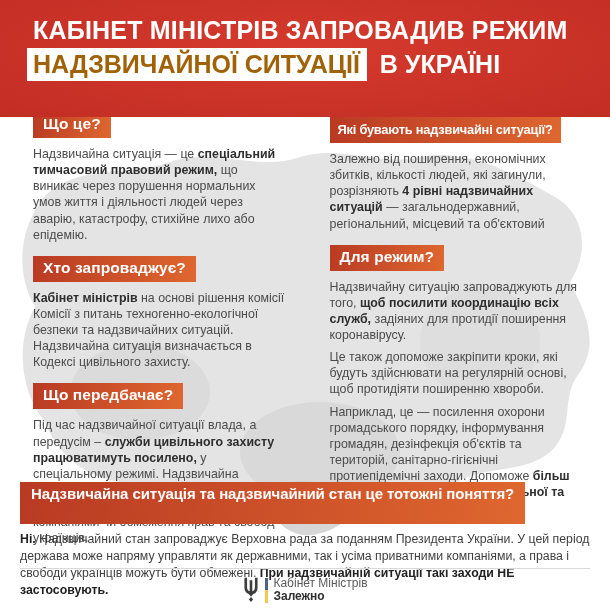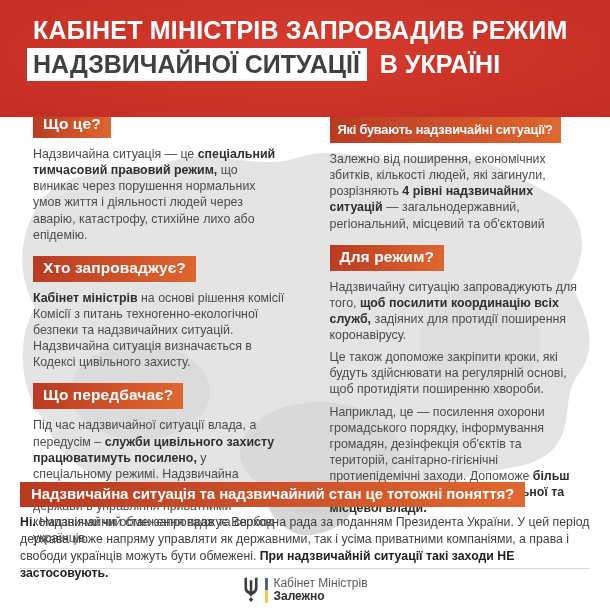--- a/index.html
+++ b/index.html
@@ -13,21 +13,21 @@
   .header{
     position:absolute;top:0;left:0;width:610px;height:117px;z-index:2;
     background:radial-gradient(ellipse at 50% 42%,#d63a2d 0%,#c22d24 100%);
     box-sizing:border-box;padding:15px 0 0 33px;
   }
   .header-line1{
     color:#ffffff;font-weight:bold;font-size:25px;letter-spacing:.2px;line-height:1.2;
   }
   .header-line2{margin-top:3px;font-size:25px;font-weight:bold;line-height:1.2;}
   .hl-box{
-    display:inline-block;background:#ffffff;color:#404040;padding:1px 7px 2px 6px;margin-left:-6px;
+    display:inline-block;background:#ffffff;color:#a16207;padding:1px 7px 2px 6px;margin-left:-6px;
   }
   .hl-rest{color:#ffffff;margin-left:6px;}
   
   .columns{
     position:absolute;top:97px;left:0;width:610px;z-index:1;
     display:flex;box-sizing:border-box;padding:15px 28px 0 33px;gap:44px;
   }
   .col{flex:1 1 0;min-width:0;}
   .col-right{margin-top:5px;}
   .section{margin-bottom:13px;}
@@ -41,21 +41,21 @@
   .body-text{
     font-size:12.4px;line-height:1.3;color:#4b4b4b;margin:0 0 6px 0;
   }
   .body-text b{color:#2e2e2e;}
   
   .bottom-block{position:absolute;top:482px;left:20px;right:14px;z-index:3;}
   .banner{
     display:inline-block;
     background:linear-gradient(100deg,#b93a23,#df672f);
     color:#ffffff;font-weight:bold;font-size:15px;
-    padding:3px 11px 5px 11px;letter-spacing:-.1px;
+    padding:3px 11px 22px 11px;letter-spacing:-.1px;
   }
   .bottom-text{
     margin:7px 4px 0 0;font-size:12.3px;line-height:1.38;color:#3f3f3f;
   }
   .bottom-text b{color:#222222;}
   
   .footer{position:absolute;top:568px;left:20px;right:20px;z-index:3;
     border-top:1px solid #d9d9d9;padding-top:8px;
     display:flex;justify-content:center;align-items:center;}
   .logo{display:flex;align-items:center;gap:5px;}

